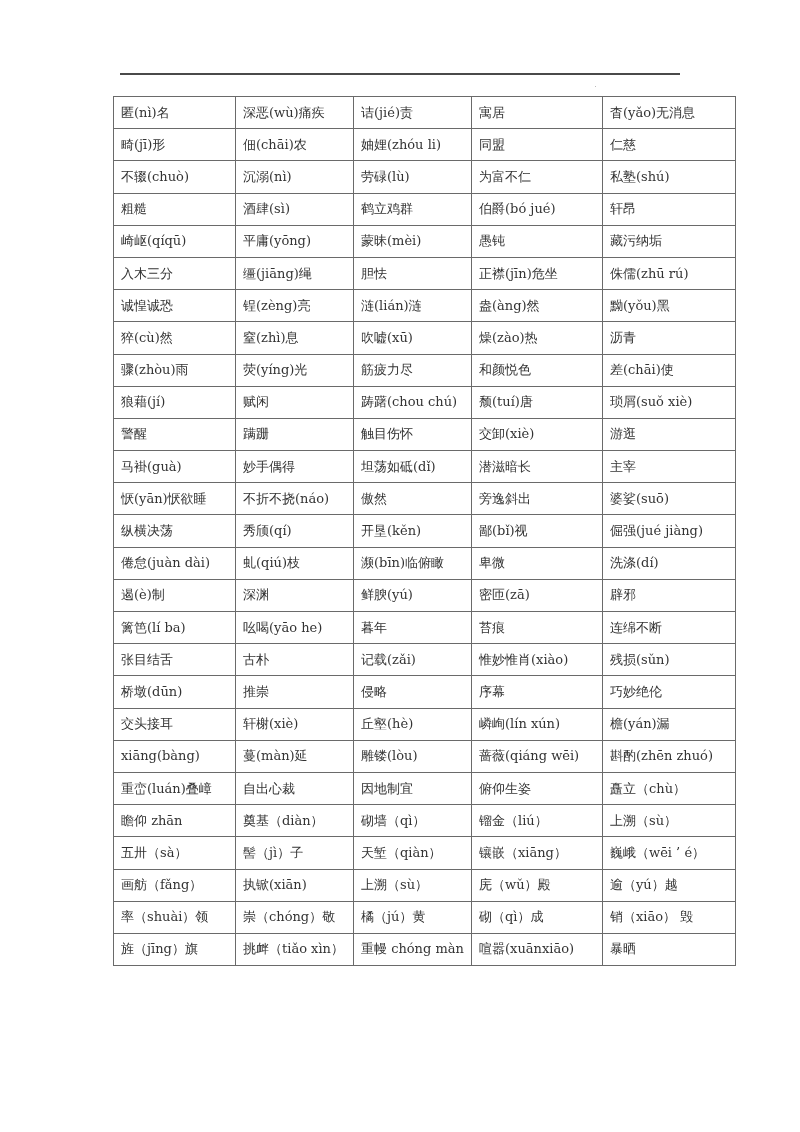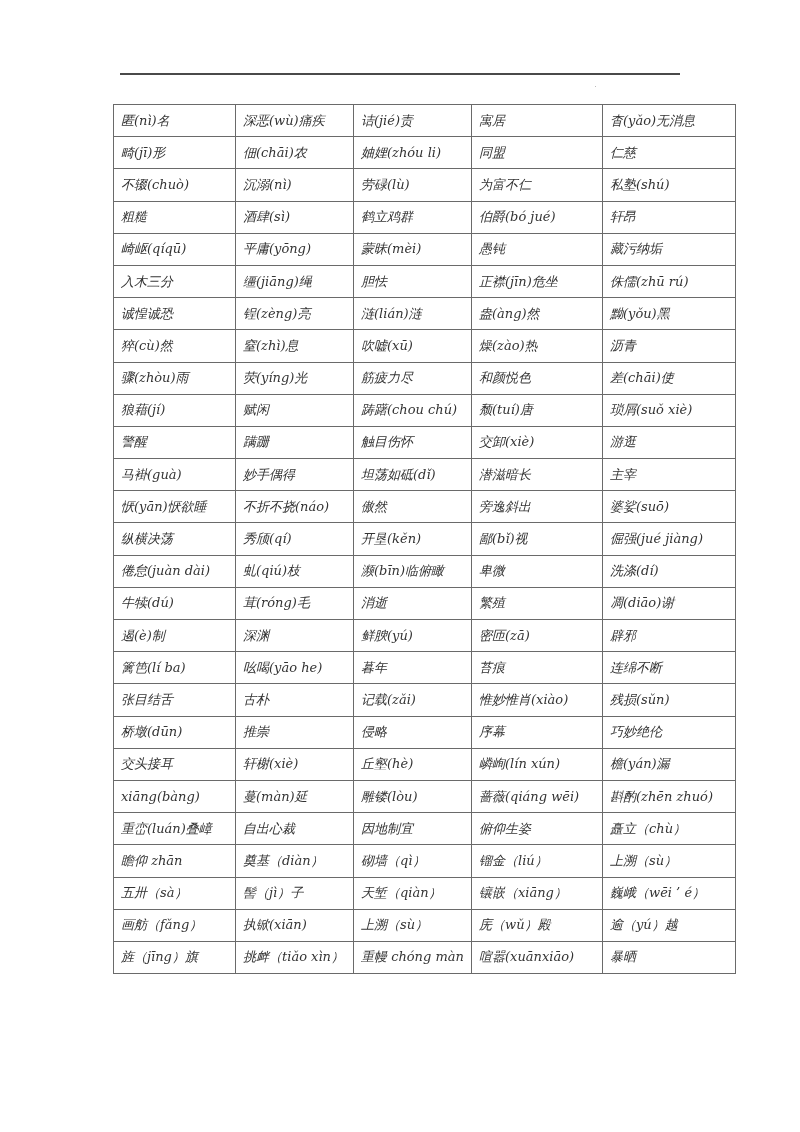--- a/index.html
+++ b/index.html
@@ -1,21 +1,21 @@
 <!DOCTYPE html>
 <html><head>
 <meta charset="utf-8">
 <style>
   html, body { margin: 0; padding: 0; background: #ffffff; }
   body { width: 800px; height: 1132px; position: relative; overflow: hidden;
          font-family: "DejaVu Serif", "Liberation Serif", serif; color: #333; }
   .rule { position: absolute; left: 120px; top: 73px; width: 560px; height: 2px; background: #4a4a4a; }
   .dot { position: absolute; left: 595px; top: 86px; width: 1px; height: 1px; background: #bbb; }
-  table.vocab { position: absolute; left: 113px; top: 104px; border-collapse: collapse;
-                table-layout: fixed; width: 622px; font-style: italic; }
+  table.vocab { position: absolute; left: 113px; top: 96px; border-collapse: collapse;
+                table-layout: fixed; width: 622px; }
   table.vocab td { border: 1px solid #6a6a6a; height: 31.2px; padding: 0 0 0 7px;
                    font-size: 13px; line-height: 14px; white-space: nowrap; overflow: hidden;
                    vertical-align: middle; color: #333; }
   col.c1 { width: 122px; } col.c2 { width: 118px; } col.c3 { width: 118px; }
   col.c4 { width: 131px; } col.c5 { width: 133px; }
 </style>
 </head>
 <body>
 
 <div class="rule"></div>
@@ -129,27 +129,20 @@
         <td>倔强(jué jiàng)</td>
       </tr>
       <tr>
         <td>倦怠(juàn dài)</td>
         <td>虬(qiú)枝</td>
         <td>濒(bīn)临俯瞰</td>
         <td>卑微</td>
         <td>洗涤(dí)</td>
       </tr>
       <tr>
-        <td>牛犊(dú)</td>
-        <td>茸(róng)毛</td>
-        <td>消逝</td>
-        <td>繁殖</td>
-        <td>凋(diāo)谢</td>
-      </tr>
-      <tr>
         <td>遏(è)制</td>
         <td>深渊</td>
         <td>鲜腴(yú)</td>
         <td>密匝(zā)</td>
         <td>辟邪</td>
       </tr>
       <tr>
         <td>篱笆(lí ba)</td>
         <td>吆喝(yāo he)</td>
         <td>暮年</td>
@@ -206,20 +199,27 @@
         <td>巍峨（wēi ’ é）</td>
       </tr>
       <tr>
         <td>画舫（fǎng）</td>
         <td>  执锨(xiān)</td>
         <td>上溯（sù）</td>
         <td>庑（wǔ）殿</td>
         <td>逾（yú）越</td>
       </tr>
       <tr>
+        <td>率（shuài）领</td>
+        <td>崇（chóng）敬</td>
+        <td>橘（jú）黄</td>
+        <td>砌（qì）成</td>
+        <td>销（xiāo）  毁</td>
+      </tr>
+      <tr>
         <td>旌（jīng）旗</td>
         <td>挑衅（tiǎo xìn）</td>
         <td>重幔 chóng màn</td>
         <td>喧嚣(xuānxiāo)</td>
         <td>暴晒</td>
       </tr>
     </tbody>
 </table>
 
 </body></html>

